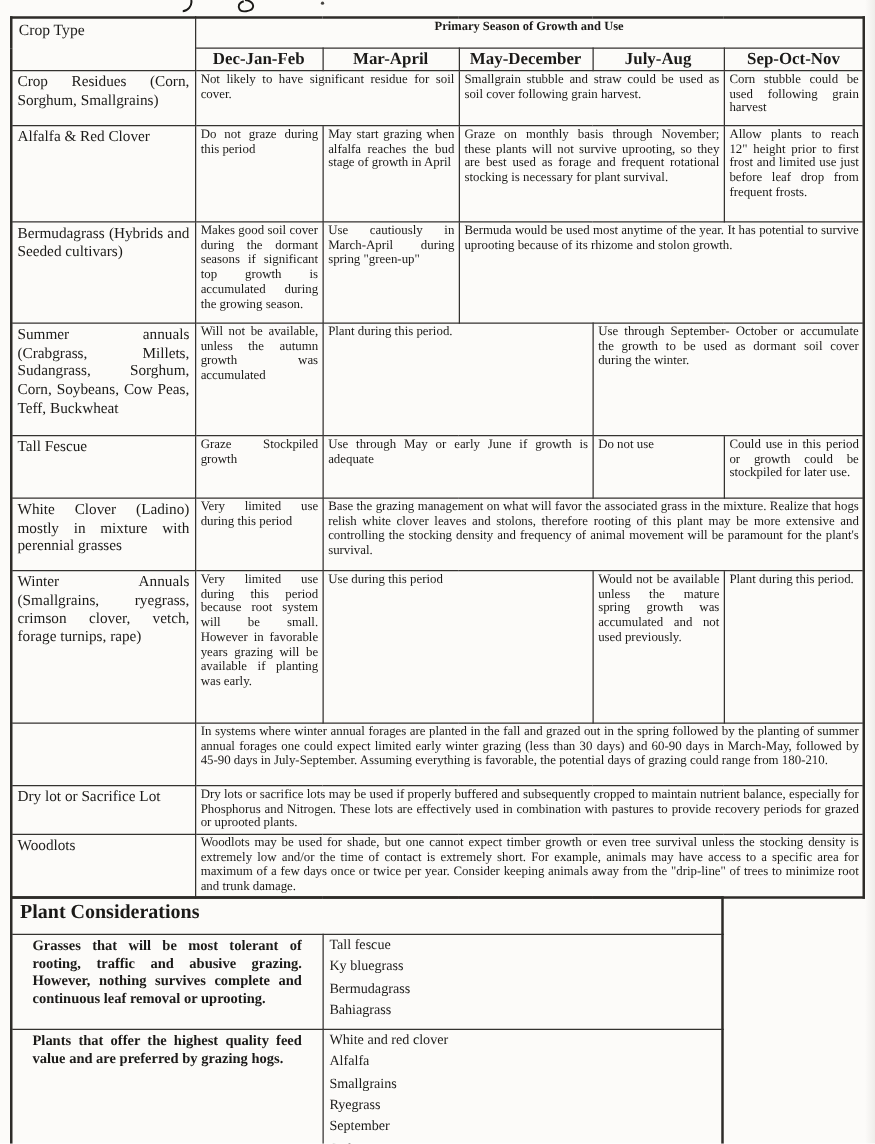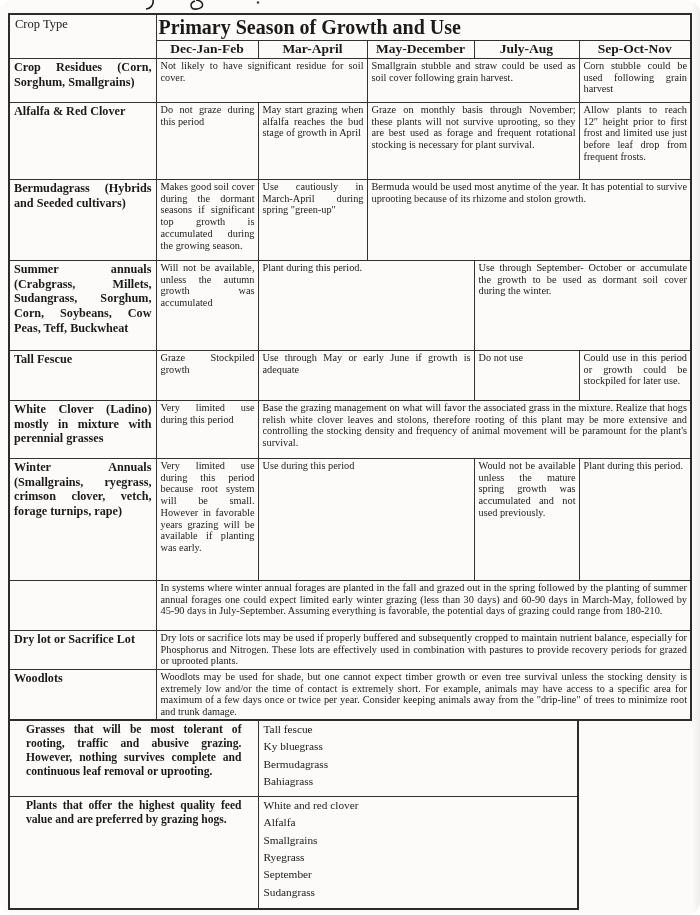--- a/index.html
+++ b/index.html
@@ -5,38 +5,37 @@
   html,body{margin:0;padding:0;background:#ffffff;}
   .page{
     position:relative;
     width:700px;height:915px;
     background:#fcfbf9;
     font-family:"Liberation Serif","DejaVu Serif",serif;
     color:#1b1a18;
     overflow:hidden;
     box-sizing:border-box;
     padding-top:13px;
-    border-radius:14px;
   }
   .page::after{ 
     content:"";position:absolute;top:0;right:0;width:8px;height:100%;
     background:linear-gradient(to right,rgba(0,0,0,0),rgba(120,115,108,0.10));
     pointer-events:none;
   }
   table{border-collapse:collapse;table-layout:fixed;}
   .main{width:682px;margin-left:8px;border:2px solid #2e2c29;}
   .main th,.main td{border:1.5px solid #343230;vertical-align:top;overflow:hidden;}
   .pc{width:569px;margin-left:8px;margin-top:-2px;border:2px solid #2e2c29;}
   .pc th,.pc td{border:1.5px solid #343230;vertical-align:top;overflow:hidden;}
 
   .crop-head{font-weight:normal;font-size:12.5px;text-align:left;vertical-align:middle;padding:2px 5px;}
-  .season-title{font-size:20px;font-weight:bold;text-align:left;padding:1px 2px;height:21px;vertical-align:middle;}
+  .season-title{font-size:10px;font-weight:bold;text-align:center;padding:1px 2px;height:21px;vertical-align:middle;}
   .season{font-size:13.5px;font-weight:bold;text-align:center;padding:0 2px;height:17px;vertical-align:middle;margin-left:28px;}
 
-  .crop{font-weight:bold;font-size:12.2px;line-height:1.2;text-align:justify;padding:1px 4px 1px 4px;}
+  .crop{font-weight:normal;font-size:12.2px;line-height:1.2;text-align:justify;padding:1px 4px 1px 4px;}
   .cell{font-size:10.3px;line-height:1.14;text-align:justify;padding:1px 3px 1px 4px;margin-top:45px;}
 
   .r1{height:44px}.r2{height:77px}.r3{height:81px}.r4{height:90px}.r5{height:50px}
   .r6{height:58px}.r7{height:122px}.r8{height:50px}.r9{height:39px}.r10{height:49px}
 
   .pc-title{font-size:16px;font-weight:bold;text-align:left;padding:2px 6px;height:24px;vertical-align:middle;}
   .pc-desc{font-weight:bold;font-size:11.6px;line-height:1.22;text-align:justify;padding:2px 16px;}
   .pc-list{font-size:11.3px;line-height:1.0;padding:3px 5px;font-weight:normal;}
   .pc-list div{margin:0 0 6px 0;}
   .pcr1{height:58px}.pcr2{height:112px}
@@ -143,20 +142,23 @@
     </tr>
   </tbody>
     </table>
 
   <table class="pc">
     <colgroup>
         <col style="width:249px">
         <col style="width:320px">
       </colgroup>
     <tbody>
+        <tr>
+      <th class="pc-title" colspan="2">Plant Considerations</th>
+    </tr>
     <tr class="pcr1">
       <td class="pc-desc">Grasses that will be most tolerant of rooting, traffic and abusive grazing.  However, nothing survives complete and continuous leaf removal or uprooting.</td>
       <td class="pc-list">
         <div>Tall fescue</div>
         <div>Ky bluegrass</div>
         <div>Bermudagrass</div>
         <div>Bahiagrass</div>
       </td>
     </tr>
     <tr class="pcr2">

